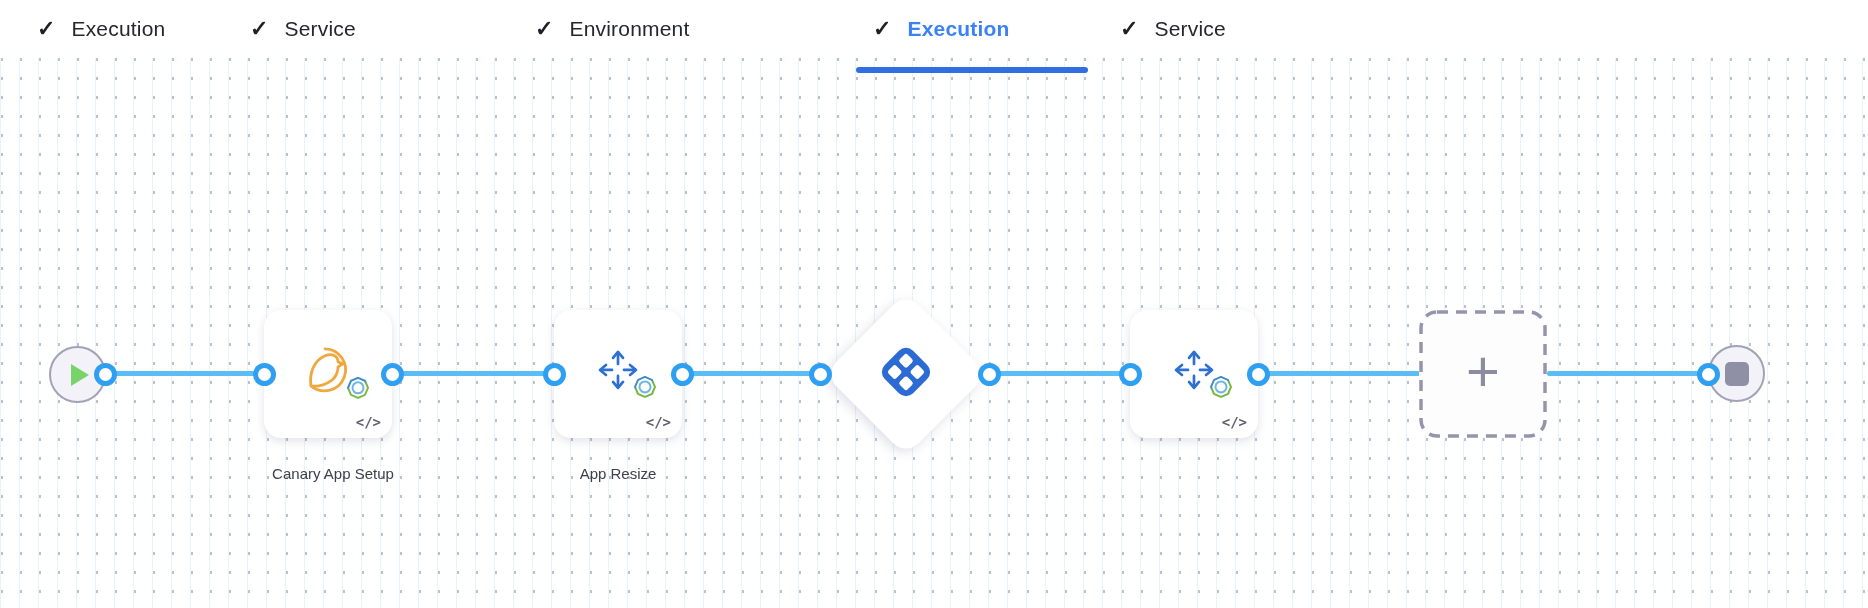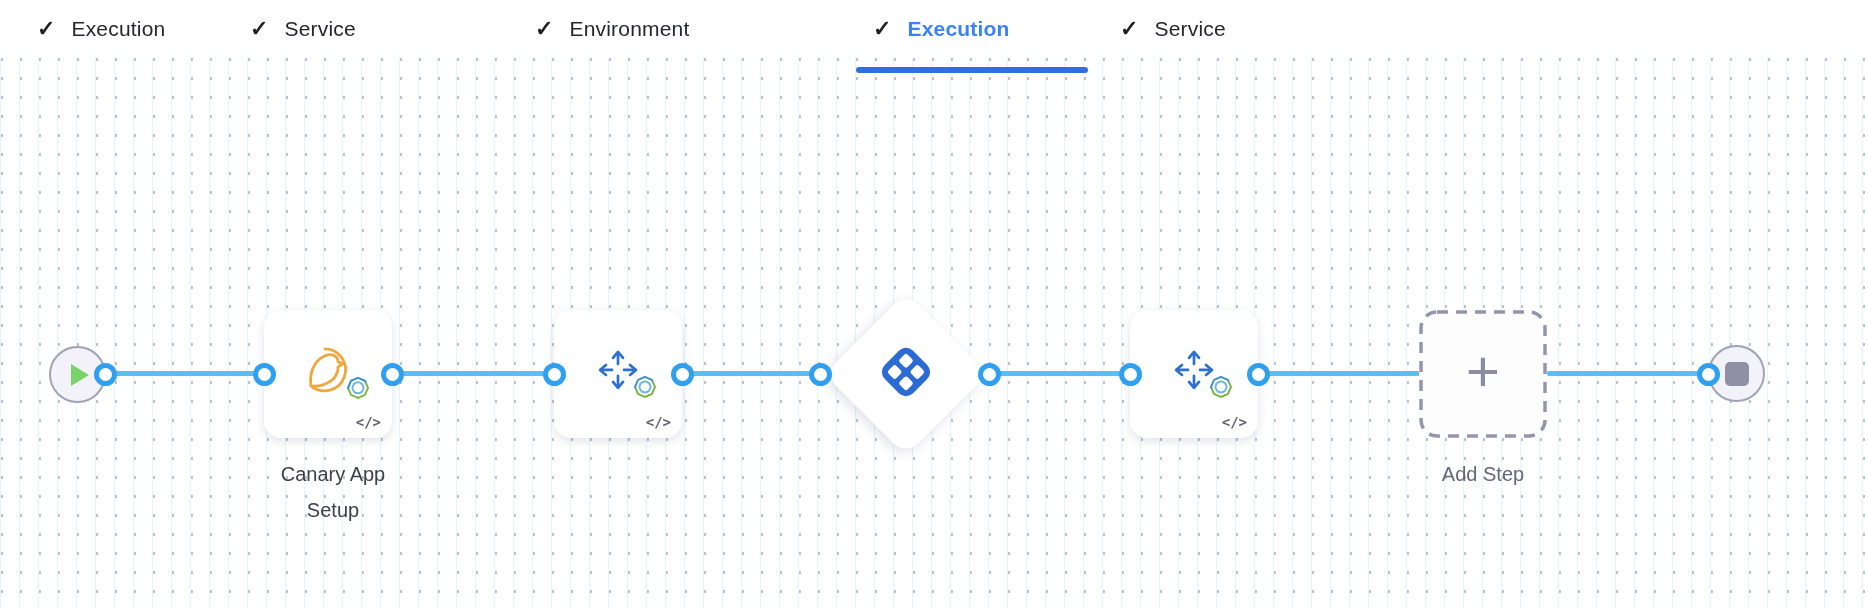--- a/index.html
+++ b/index.html
@@ -121,21 +121,21 @@
   }
   .add-step-node svg.dash { position: absolute; left: 0; top: 0; }
   .plus-glyph {
     font-size: 58px; font-weight: 400; color: #8b8ca1;
     line-height: 1; margin-top: -6px;
   }
 
   .node-label {
     position: absolute; top: 456px;
     width: 160px; text-align: center;
-    font-size: 20px; line-height: 36px; color: #3f404b;
+    font-size: 15px; line-height: 36px; color: #3f404b;
     z-index: 2;
   }
   .node-label.light { color: #65667c; }
 </style>
 </head>
 <body>
 
 <div class="tabbar">
   <div class="tab" style="left:37px">
     <span class="check">✓</span>
@@ -277,16 +277,16 @@
         <rect x="2" y="2" width="124" height="124" rx="16" fill="none" stroke="#9495ad" stroke-width="3.5" stroke-dasharray="11 8"></rect>
       </svg>
       <span class="plus-glyph">+</span>
     </div>
 
     <div class="terminal-node" style="left:1708px; top:345px;">
       <div class="stop-square"></div>
     </div>
 
     <div class="node-label" style="left:253px;">Canary App Setup</div>
-    <div class="node-label light" style="left:1403px;">Add Step</div>
+    <div class="node-label" style="left:538px;">App Resize</div>
 
   </div>
 </div>
 
 </body></html>

